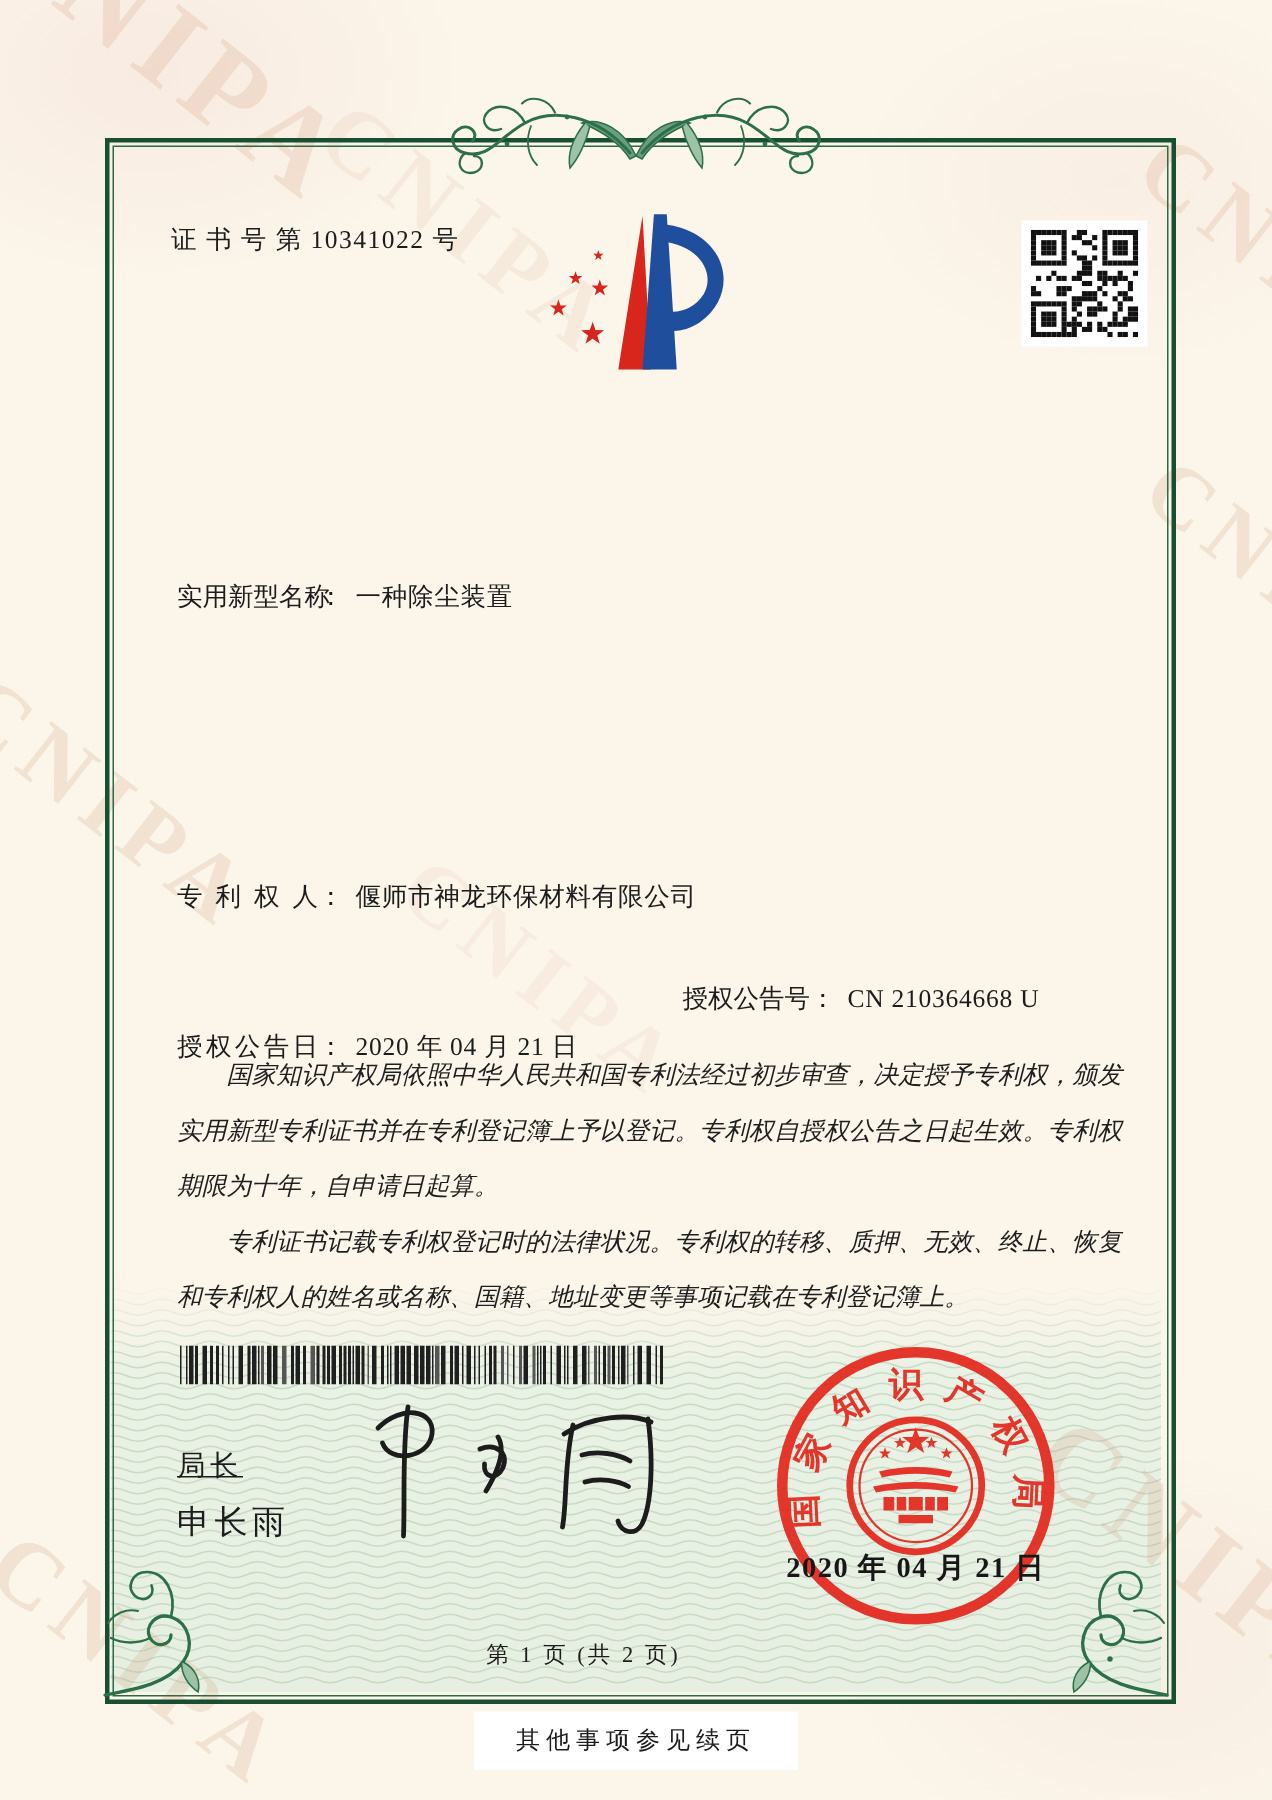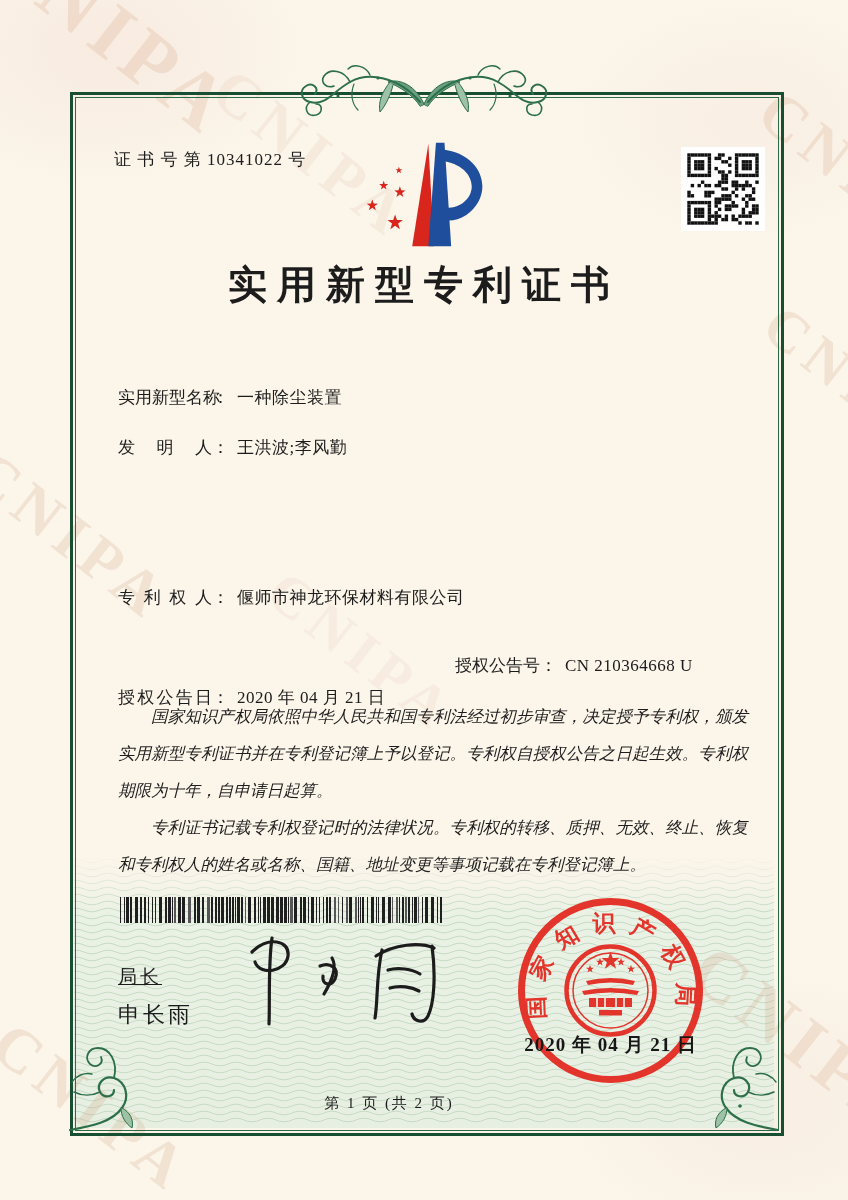--- a/index.html
+++ b/index.html
@@ -387,28 +387,24 @@
         <rect x="26.7" y="74.3" width="3.4" height="3.4" fill="#111"></rect>
         <rect x="30.1" y="74.3" width="3.4" height="3.4" fill="#111"></rect>
         <rect x="33.5" y="74.3" width="3.4" height="3.4" fill="#111"></rect>
         <rect x="57.3" y="74.3" width="3.4" height="3.4" fill="#111"></rect>
         <rect x="64.1" y="74.3" width="3.4" height="3.4" fill="#111"></rect>
         <rect x="67.5" y="74.3" width="3.4" height="3.4" fill="#111"></rect>
         <rect x="74.3" y="74.3" width="3.4" height="3.4" fill="#111"></rect>
       </svg>
   </div>
 
-  <div class="abs title">实用新型专利证书</div>
 
   <div class="abs fields">
     <div class="frow" style="top:0px">
       <span class="flabel">实用新型名称</span><span class="fcolon">：</span><span class="fvalue">一种除尘装置</span>
-    </div>
-    <div class="frow" style="top:50px">
-      <span class="flabel">发明人</span><span class="fcolon">：</span><span class="fvalue">王洪波;李风勤</span>
     </div>
     <div class="frow" style="top:200px">
       <span class="flabel">专利权人</span><span class="fcolon">：</span><span class="fvalue">偃师市神龙环保材料有限公司</span>
     </div>
     <div class="frow" style="top:300px">
       <span class="flabel">授权公告日</span><span class="fcolon">：</span><span class="fvalue">2020 年 04 月 21 日</span>
     </div>
   </div>
 
   <div class="abs gazette">
@@ -553,14 +549,15 @@
           <line x1="111" y1="105" x2="111" y2="114"></line>
         </g>
         <rect x="86" y="117" width="23" height="5.5"></rect>
       </g>
     </g>
   </svg>
 
   <div class="abs seal-date">2020 年 04 月 21 日</div>
 
   <div class="abs page-info">第 1 页 (共 2 页)</div>
+  <div class="abs note-box">其他事项参见续页</div>
 
 </div>
 
 </body></html>

